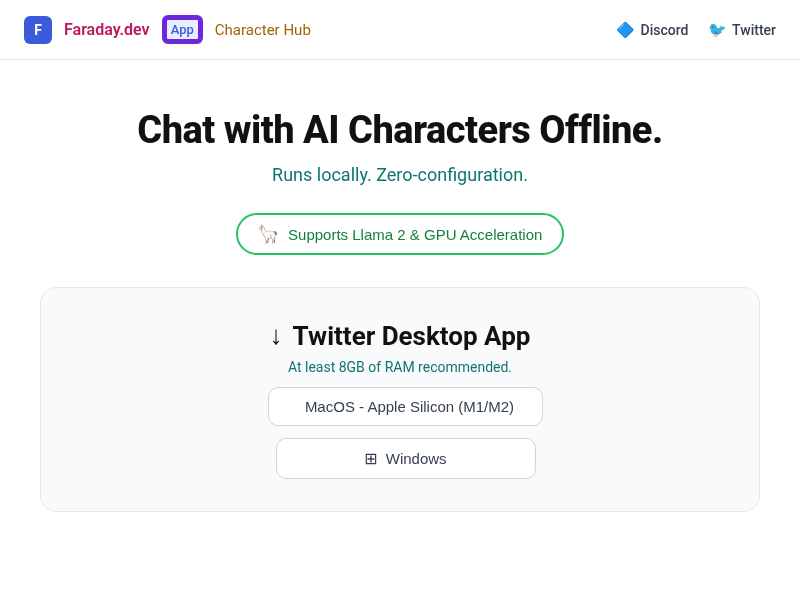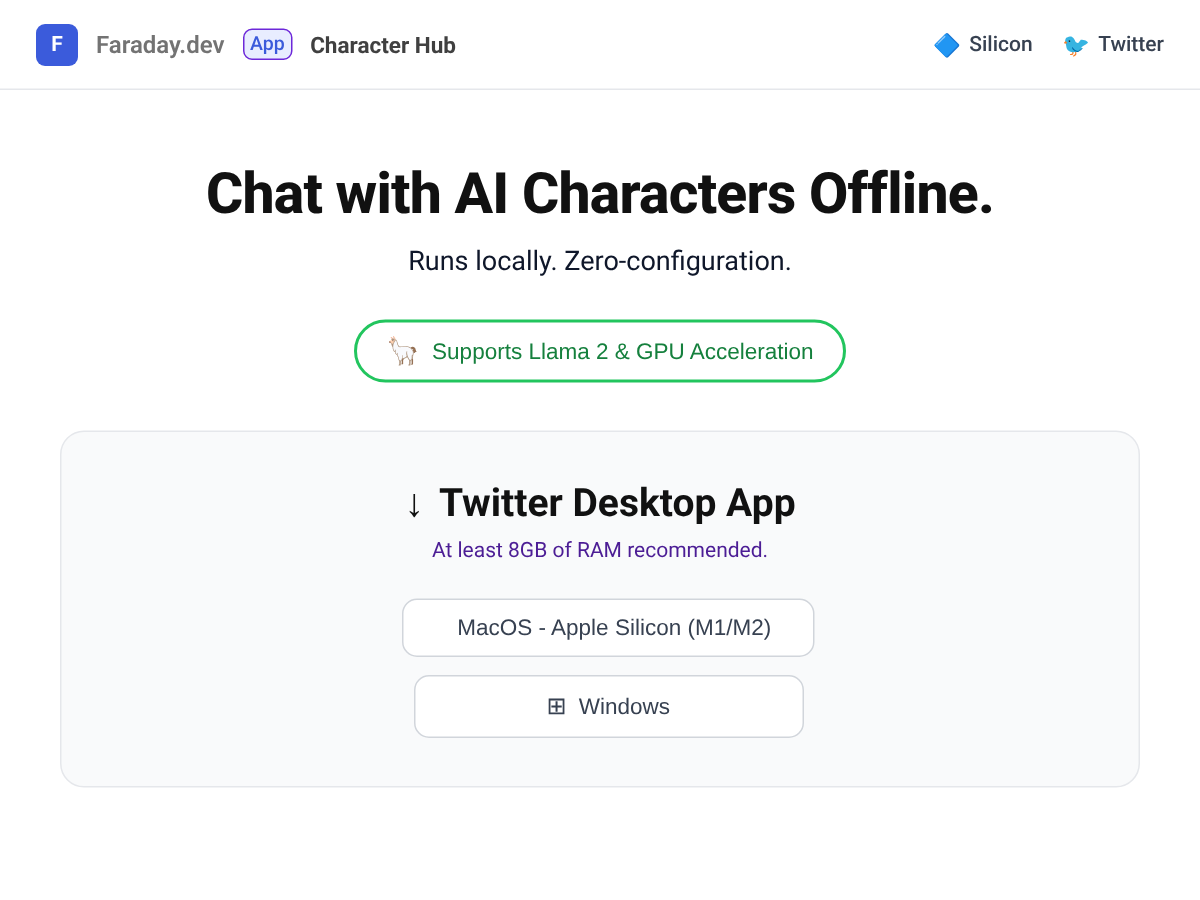--- a/index.html
+++ b/index.html
@@ -35,36 +35,36 @@
       display: flex;
       align-items: center;
       justify-content: center;
       color: #fff;
       font-weight: 700;
       font-size: 14px;
     }
     .brand-name {
       font-size: 16px;
       font-weight: 600;
-      color: #737373;
+      color: #be185d;
     }
     .app-badge {
       background: #e8edff;
       color: #3b5bdb;
-      border: 1px solid #6d28d9;
+      border: 5px solid #6d28d9;
       border-radius: 6px;
       padding: 2px 4px;
       font-size: 13px;
       font-weight: 500;
       cursor: pointer;
     }
     .character-hub-link {
       font-size: 15px;
-      color: #404040;
-      font-weight: 700;
+      color: #a16207;
+      font-weight: 400;
       cursor: pointer;
       text-decoration: none;
     }
     .nav-right {
       display: flex;
       align-items: center;
       gap: 20px;
     }
     .nav-link {
       display: flex;
@@ -89,21 +89,21 @@
     }
     .hero-title {
       font-size: 38px;
       font-weight: 800;
       color: #111;
       letter-spacing: -0.5px;
       margin-bottom: 12px;
     }
     .hero-subtitle {
       font-size: 18px;
-      color: #0f172a;
+      color: #0f766e;
       margin-bottom: 28px;
     }
     .llama-badge {
       display: inline-flex;
       align-items: center;
       gap: 8px;
       border: 2px solid #22c55e;
       border-radius: 50px;
       padding: 8px 20px;
       font-size: 15px;
@@ -131,22 +131,22 @@
       font-weight: 700;
       color: #111;
       display: flex;
       align-items: center;
       justify-content: center;
       gap: 10px;
       margin-bottom: 8px;
     }
     .download-subtitle {
       font-size: 14px;
-      color: #4c1d95;
-      margin-bottom: 24px;
+      color: #0f766e;
+      margin-bottom: 12px;
     }
     .download-buttons {
       display: flex;
       flex-direction: column;
       align-items: center;
       gap: 12px;
     }
     .dl-btn {
       display: inline-flex;
       align-items: center;
@@ -178,21 +178,21 @@
     <div class="logo-mark">
       <span>F</span>
     </div>
     <span class="brand-name">Faraday.dev</span>
     <span class="app-badge">App</span>
     <a class="character-hub-link">Character Hub</a>
   </div>
   <div class="nav-right">
     <a class="nav-link discord-link">
       <span class="icon">🔷</span>
-      <span>Silicon</span>
+      <span>Discord</span>
     </a>
     <a class="nav-link twitter-link">
       <span class="icon">🐦</span>
       <span>Twitter</span>
     </a>
   </div>
 </nav>
 
 <div class="hero">
   <h1 class="hero-title">Chat with AI Characters Offline.</h1>

